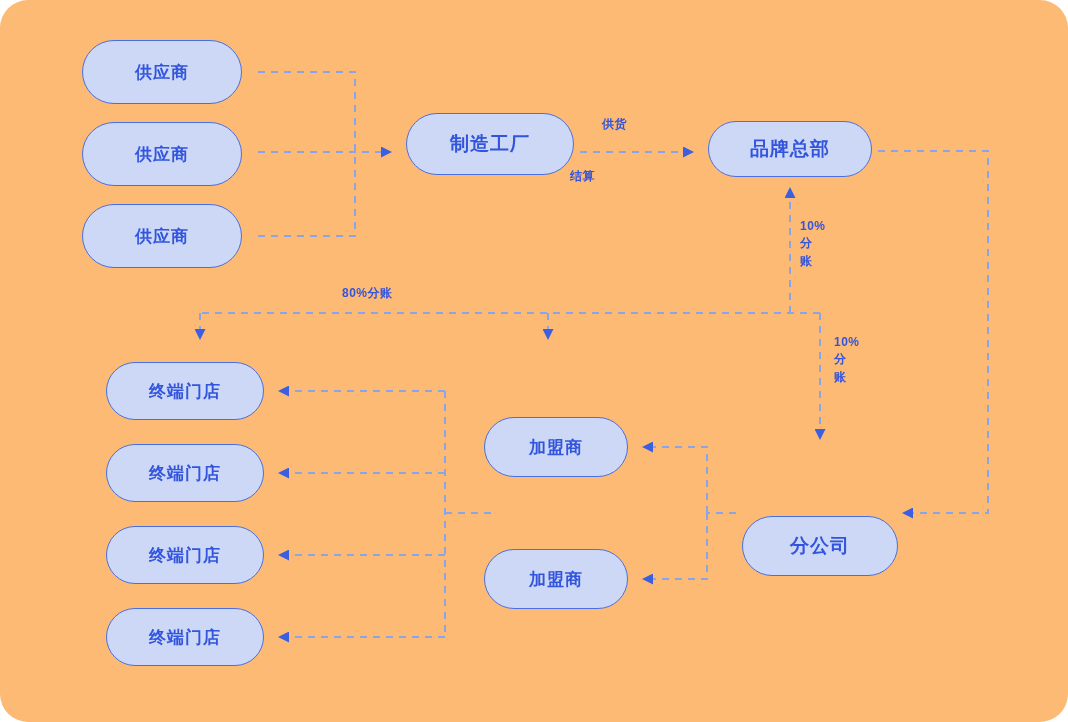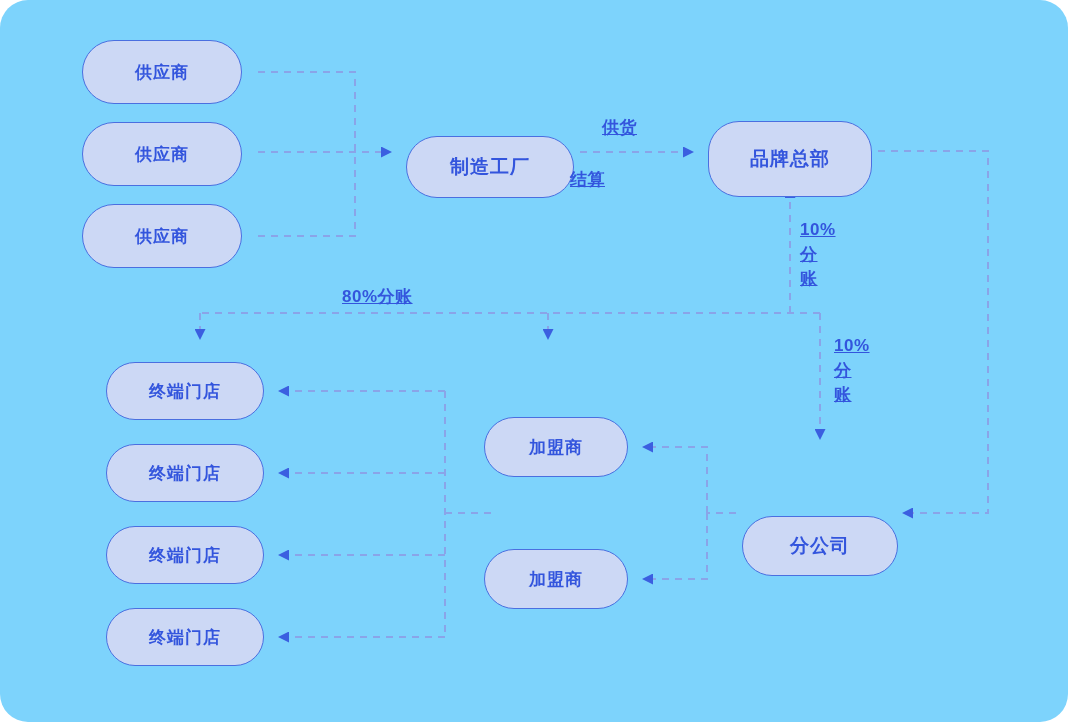--- a/index.html
+++ b/index.html
@@ -1,28 +1,28 @@
 <!DOCTYPE html>
 <html><head>
 <meta charset="utf-8">
 <style>
   html,body{margin:0;padding:0;background:#ffffff;}
   body{width:1068px;height:722px;overflow:hidden;
        font-family:"Liberation Sans","DejaVu Sans",sans-serif;}
   #canvas{position:relative;width:1068px;height:722px;
-          background:#7dd3fc;border-radius:28px;overflow:hidden;}
+          background:#fdba74;border-radius:28px;overflow:hidden;}
   #edges{position:absolute;left:0;top:0;width:1068px;height:722px;}
   .node{position:absolute;box-sizing:border-box;
         background:#ccd8f5;border:1.6px solid #4a6fe0;
         display:flex;align-items:center;justify-content:center;
         color:#3355dd;font-size:17px;font-weight:700;
         letter-spacing:1px;white-space:nowrap;}
   .node.big{font-size:19px;}
-  .elabel{position:absolute;color:#3355dd;font-size:17px;
-          font-weight:700;white-space:nowrap;letter-spacing:.5px;text-decoration:underline;}
+  .elabel{position:absolute;color:#3355dd;font-size:12px;
+          font-weight:700;white-space:nowrap;letter-spacing:.5px;}
   .elabel.stack{line-height:1.45;white-space:pre;text-align:left;}
 </style>
 </head>
 <body>
 
 <div id="canvas">
 
   <svg id="edges" viewBox="0 0 1068 722" xmlns="http://www.w3.org/2000/svg">
     <defs>
       <marker id="ar-r" markerWidth="11" markerHeight="11" refX="1" refY="5.5" orient="0" markerUnits="userSpaceOnUse">
@@ -67,22 +67,22 @@
       <path d="M445,473 L288,473" marker-end="url(#ar-l)"></path>
       <path d="M445,555 L288,555" marker-end="url(#ar-l)"></path>
       <path d="M445,637 L288,637" marker-end="url(#ar-l)"></path>
     </g>
   </svg>
 
   <div class="node" style="left:82px;top:40px;width:160px;height:64px;border-radius:32px;">供应商</div>
   <div class="node" style="left:82px;top:122px;width:160px;height:64px;border-radius:32px;">供应商</div>
   <div class="node" style="left:82px;top:204px;width:160px;height:64px;border-radius:32px;">供应商</div>
 
-  <div class="node big" style="left:406px;top:136px;width:168px;height:62px;border-radius:31px;">制造工厂</div>
-  <div class="node big" style="left:708px;top:121px;width:164px;height:76px;border-radius:31px;">品牌总部</div>
+  <div class="node big" style="left:406px;top:113px;width:168px;height:62px;border-radius:31px;">制造工厂</div>
+  <div class="node big" style="left:708px;top:121px;width:164px;height:56px;border-radius:31px;">品牌总部</div>
   <div class="node big" style="left:742px;top:484px;width:156px;height:60px;border-radius:30px;margin-top:32px;">分公司</div>
 
   <div class="node" style="left:484px;top:417px;width:144px;height:60px;border-radius:30px;">加盟商</div>
   <div class="node" style="left:484px;top:549px;width:144px;height:60px;border-radius:30px;">加盟商</div>
 
   <div class="node" style="left:106px;top:362px;width:158px;height:58px;border-radius:29px;">终端门店</div>
   <div class="node" style="left:106px;top:444px;width:158px;height:58px;border-radius:29px;">终端门店</div>
   <div class="node" style="left:106px;top:526px;width:158px;height:58px;border-radius:29px;">终端门店</div>
   <div class="node" style="left:106px;top:608px;width:158px;height:58px;border-radius:29px;">终端门店</div>
 

